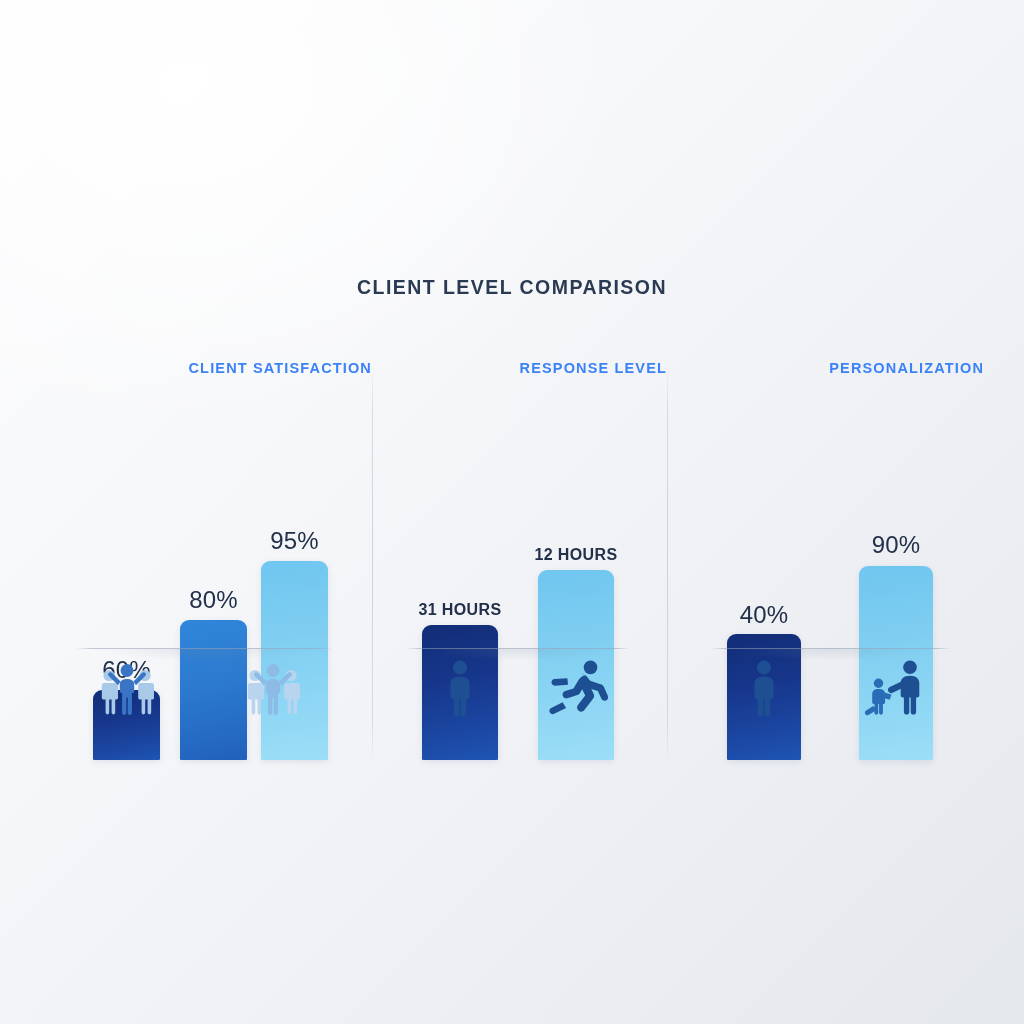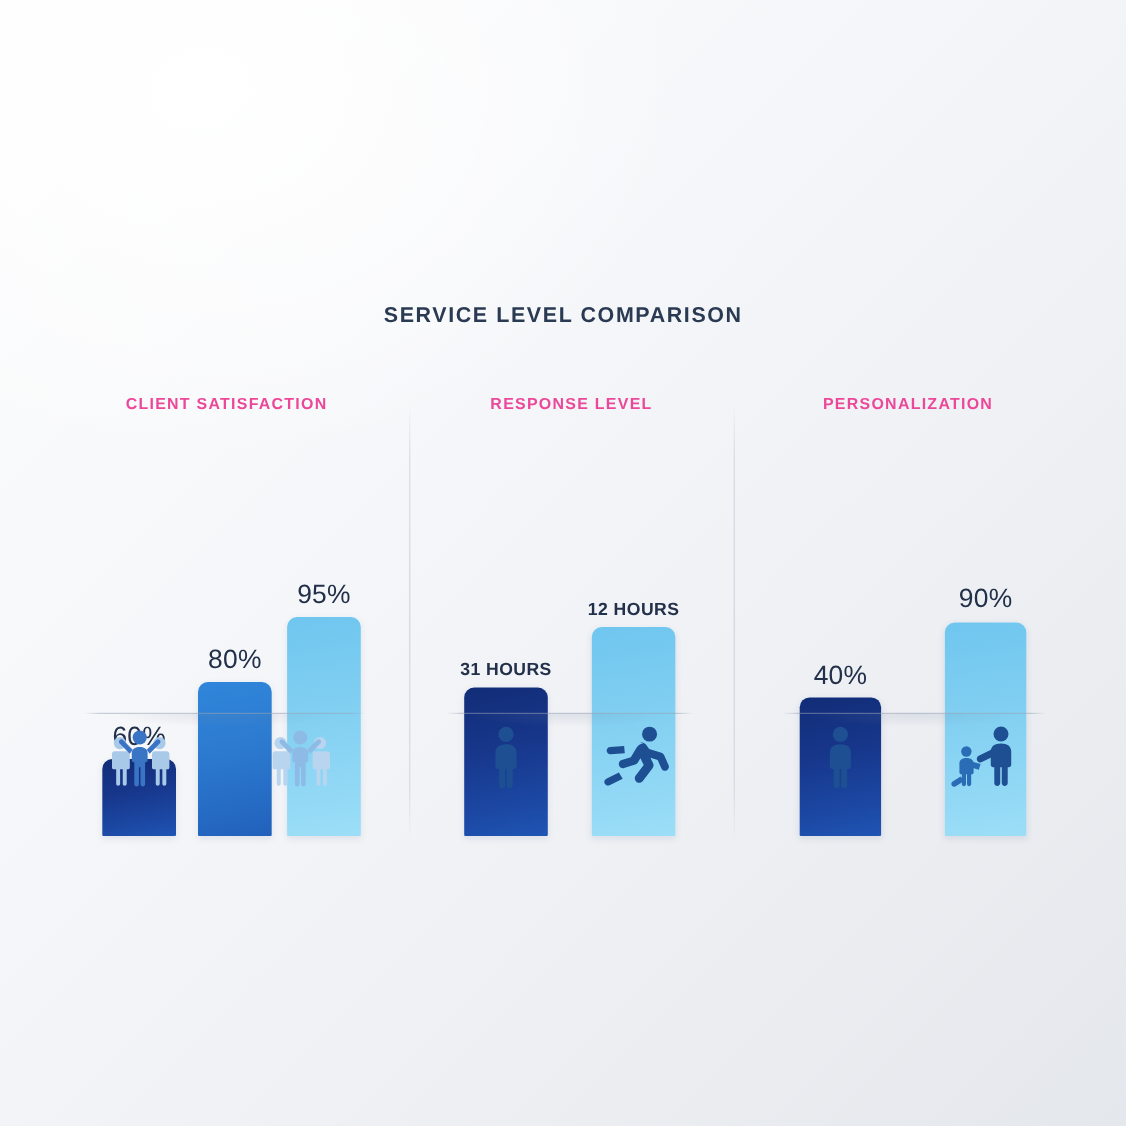--- a/index.html
+++ b/index.html
@@ -59,25 +59,25 @@
   .panel {
     position: absolute;
     top: 360px;
     height: 400px;
   }
   .panel .panel-title {
     position: absolute;
     top: 0;
     left: 0;
     width: 100%;
-    text-align: center;
+    text-align: right;
     font-size: 14.5px;
     font-weight: 700;
     letter-spacing: 1.15px;
-    color: #ec4899;
+    color: #3b82f6;
     white-space: nowrap;
   }
 
   #panel-1 { left: 40px;  width: 332px; }
   #panel-2 { left: 372px; width: 295px; }
   #panel-3 { left: 667px; width: 317px; }
 
   
   .baseline {
     position: absolute;
@@ -155,21 +155,21 @@
     transform: translateX(-50%);
     display: block;
   }
   .icon-slot svg { display: block; }
 </style>
 </head>
 <body>
 
 <div id="stage">
 
-  <div class="title">SERVICE LEVEL COMPARISON</div>
+  <div class="title">CLIENT LEVEL COMPARISON</div>
 
   <div class="divider d1"></div>
   <div class="divider d2"></div>
 
   <div class="panel" id="panel-1">
     <div class="panel-title">CLIENT SATISFACTION</div>
 
     <div class="bars">
 
       <div class="bar-wrap" style="left:53px; width:67px; height:288px;">

